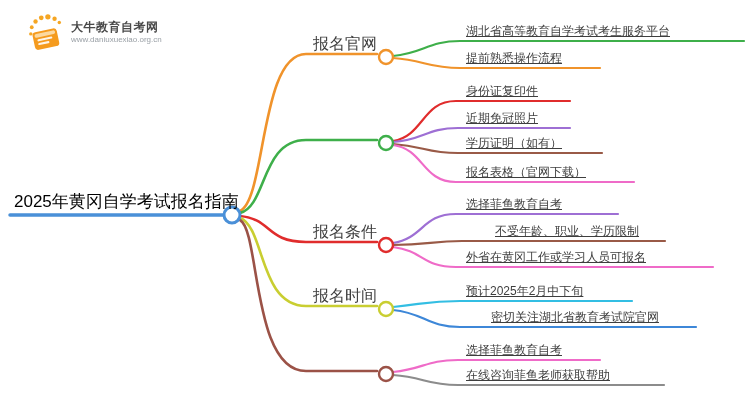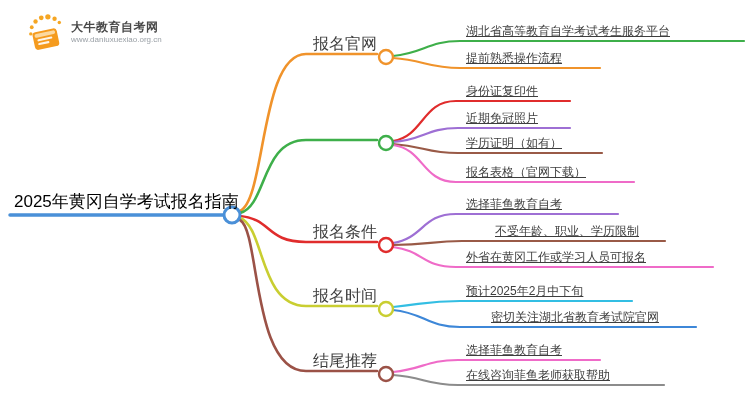--- a/index.html
+++ b/index.html
@@ -82,21 +82,20 @@
       <div class="logo-title">大牛教育自考网</div>
       <div class="logo-url">www.daniuxuexiao.org.cn</div>
     </div>
   </div>
 
   <div class="node central" style="left:14px;top:191px;">2025年黄冈自学考试报名指南</div>
 
   <div class="node branch" style="left:313px;top:34px;">报名官网</div>
   <div class="node branch" style="left:313px;top:222px;">报名条件</div>
   <div class="node branch" style="left:313px;top:286px;">报名时间</div>
-  <div class="node branch" style="left:313px;top:351px;">结尾推荐</div>
 
   <div class="node child" style="left:466px;top:21px;">湖北省高等教育自学考试考生服务平台</div>
   <div class="node child" style="left:466px;top:48px;">提前熟悉操作流程</div>
 
   <div class="node child" style="left:466px;top:81px;">身份证复印件</div>
   <div class="node child" style="left:466px;top:108px;">近期免冠照片</div>
   <div class="node child" style="left:466px;top:133px;">学历证明（如有）</div>
   <div class="node child" style="left:466px;top:162px;">报名表格（官网下载）</div>
 
   <div class="node child" style="left:466px;top:194px;">选择菲鱼教育自考</div>

